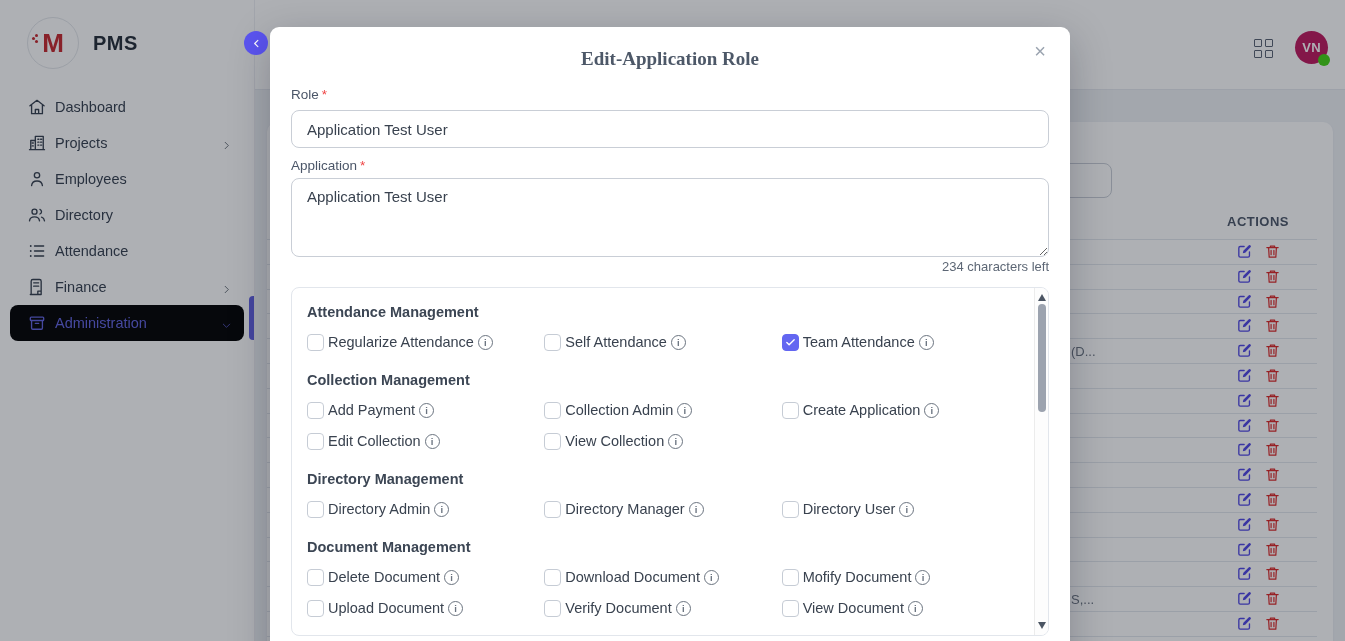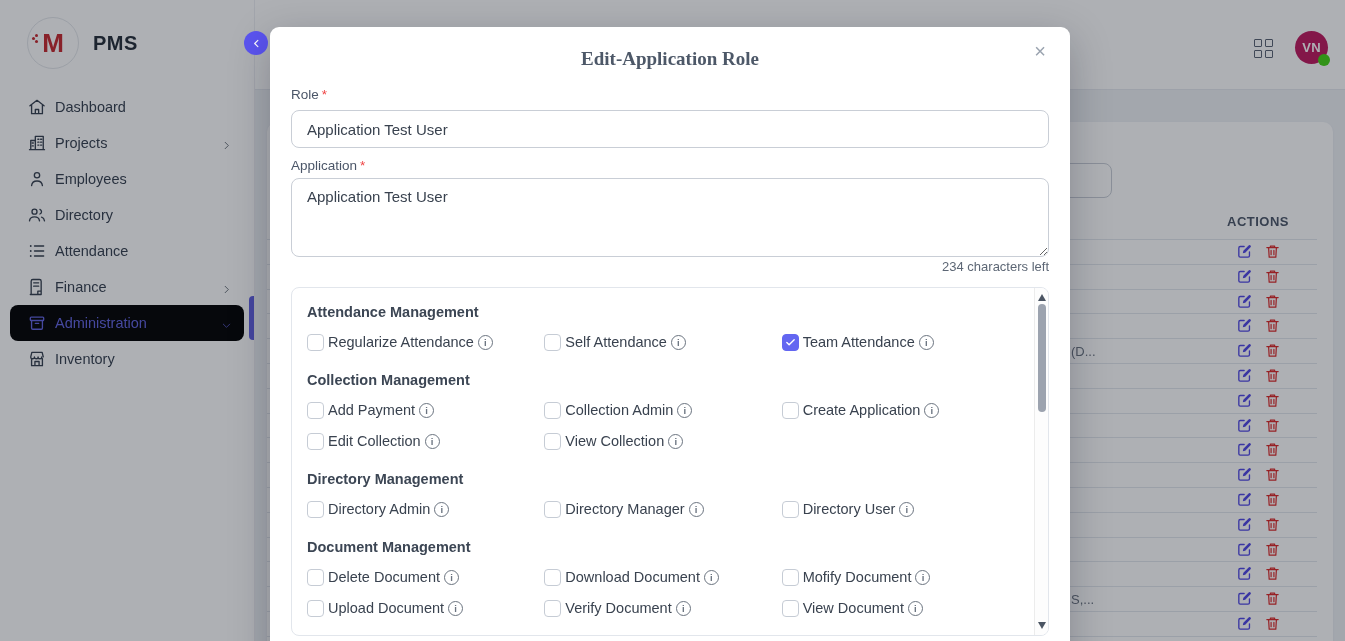--- a/index.html
+++ b/index.html
@@ -175,28 +175,20 @@
             <svg viewBox="0 0 24 24">
               <rect x="4" y="5" width="16" height="4" rx="1"></rect>
               <path d="M5.5 9v9a1.5 1.5 0 0 0 1.5 1.5h10A1.5 1.5 0 0 0 18.5 18V9M10 12.5h4"></path>
             </svg>
           </span>
           <span>Administration</span>
           <span class="chev"><svg viewBox="0 0 24 24">
               <path d="m5 9 7 7 7-7"></path>
             </svg></span>
         </div>
-        <div class="nav-item">
-          <span class="nav-icon">
-            <svg viewBox="0 0 24 24">
-              <path d="M4.5 9.5 5.8 4h12.4l1.3 5.5M4.5 9.5a2.2 2.2 0 0 0 4.4 0M8.9 9.5a2.2 2.2 0 0 0 4.4 0M13.3 9.5a2.2 2.2 0 0 0 4.4 0M5.5 11.5V20h13v-8.5M9.5 20v-5h5v5"></path>
-            </svg>
-          </span>
-          <span>Inventory</span>
-        </div>
       </div>
     <div class="active-bar"></div>
   </div>
 
   <div class="card">
     <input class="search-box" readonly="" style="">
     <div class="actions-head">ACTIONS</div>
     <div class="rows" id="table-rows">
         <div class="t-row">
           <span class="row-actions">

